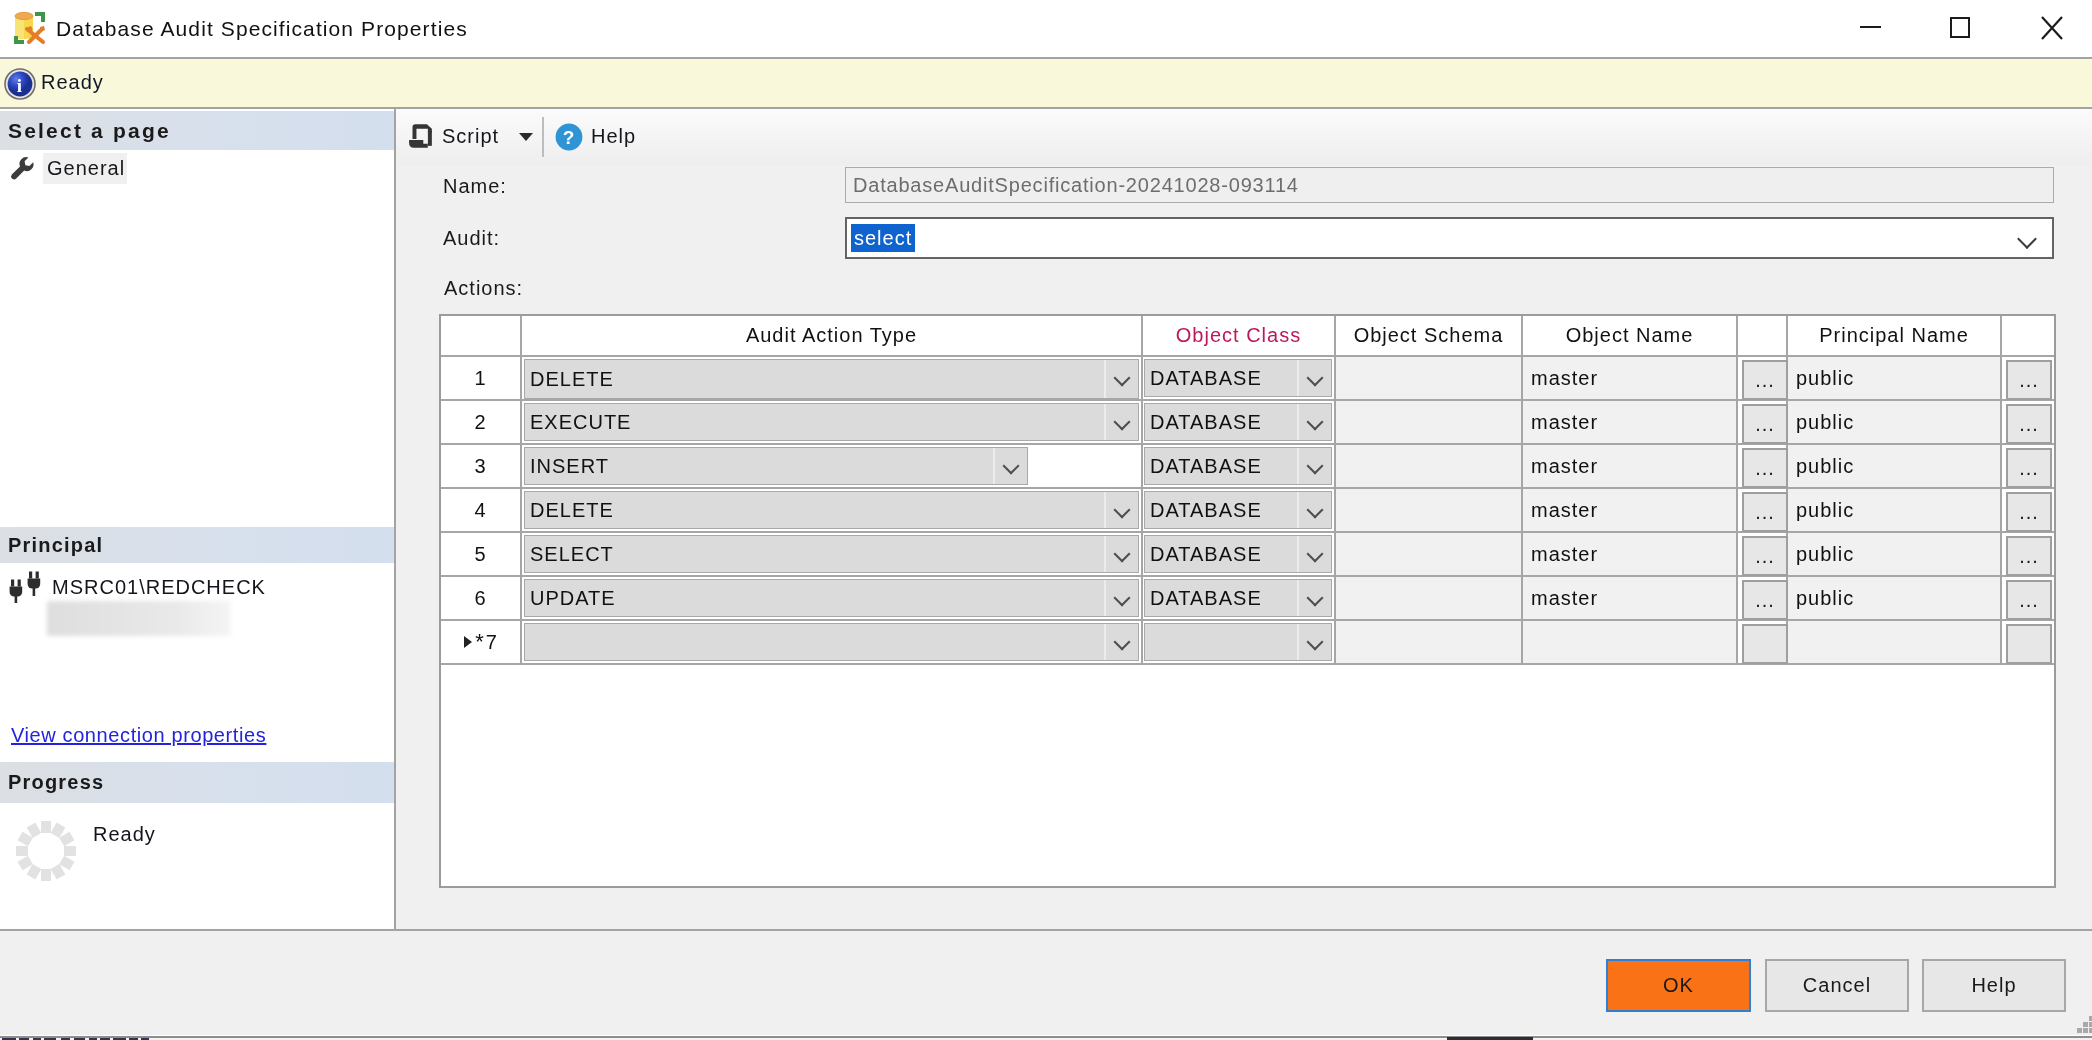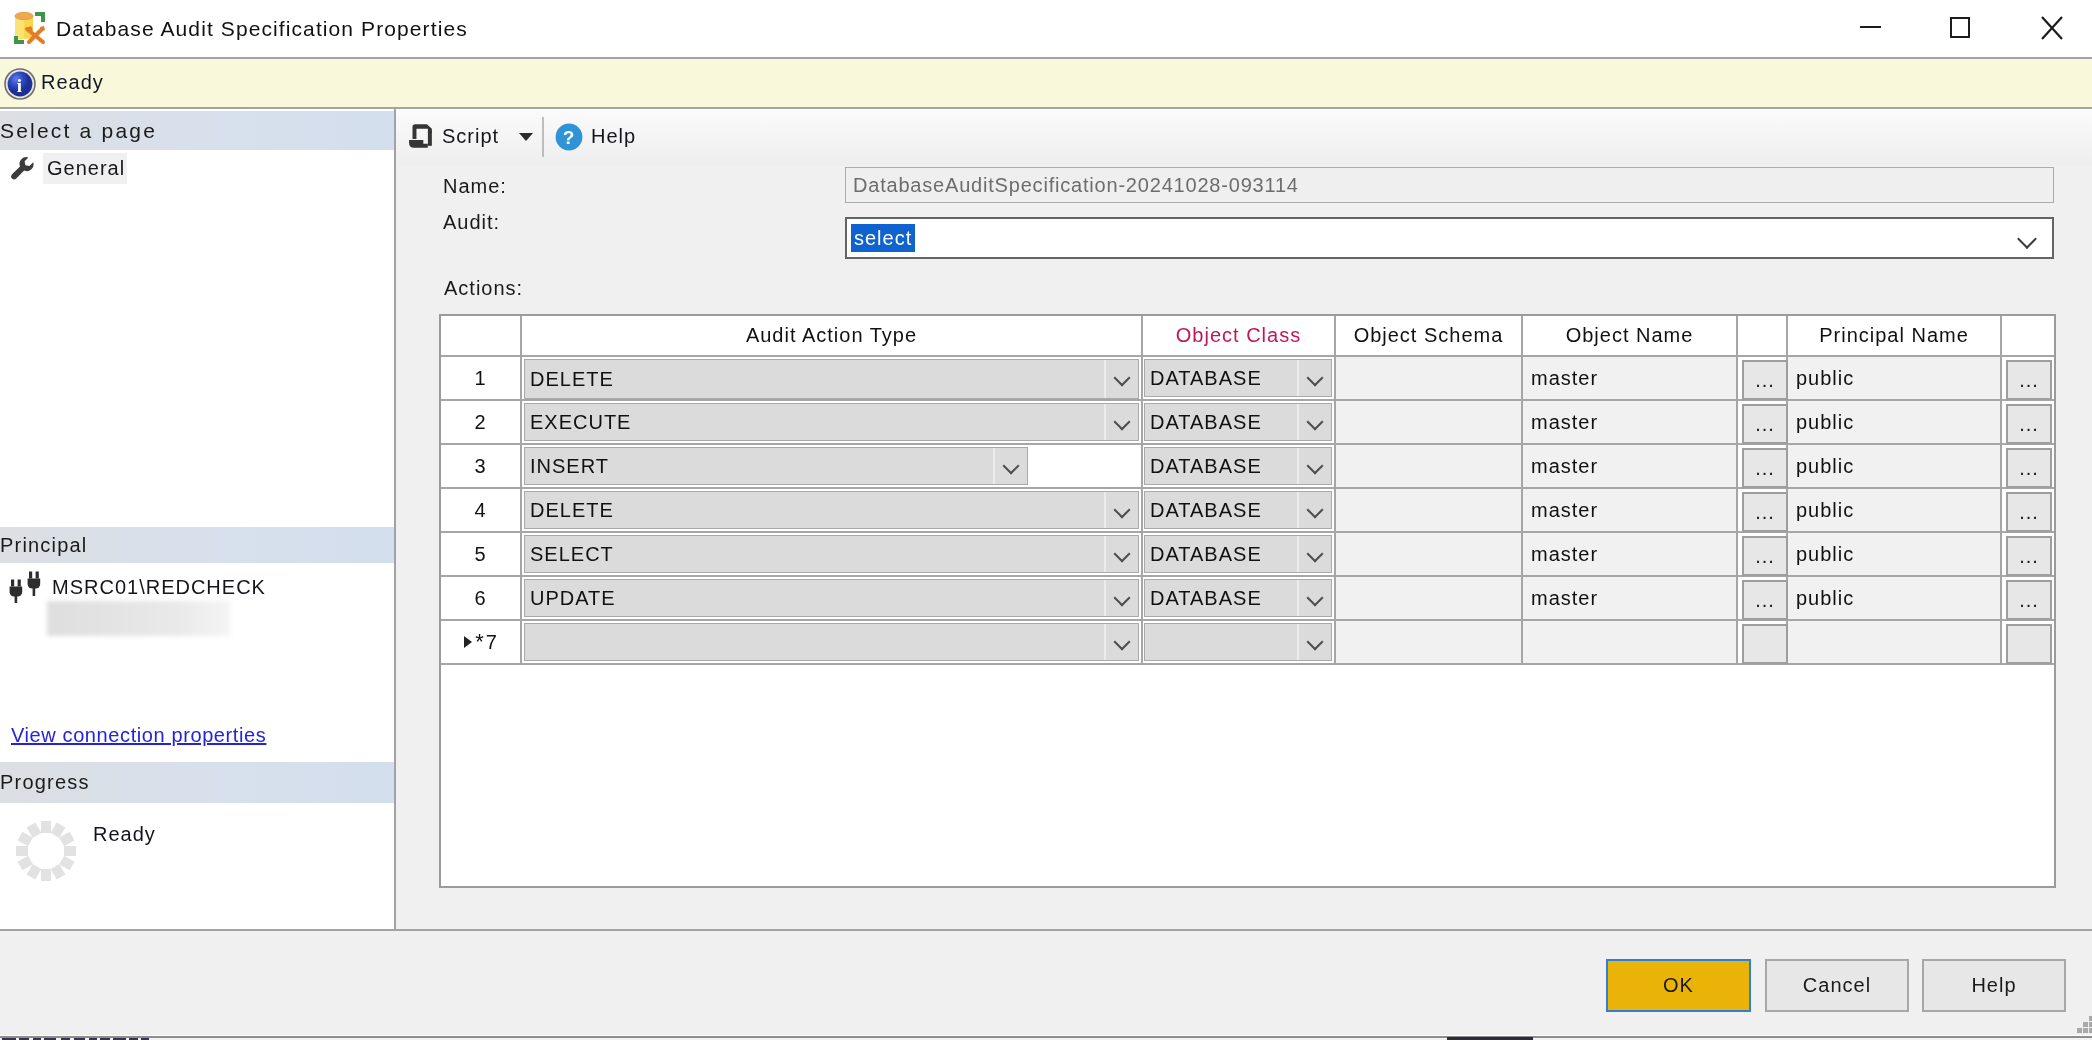--- a/index.html
+++ b/index.html
@@ -1,20 +1,20 @@
 <!DOCTYPE html>
 <html><head><meta charset="utf-8"><style>
 
 html,body{margin:0;padding:0}
 body{width:2092px;height:1040px;position:relative;overflow:hidden;
   font-family:"Liberation Sans",sans-serif;background:#fff;font-size:20px;color:#1a1a1a;letter-spacing:1px}
 .abs{position:absolute;box-sizing:border-box}
 .vc{display:flex;align-items:center}
 .cc{display:flex;align-items:center;justify-content:center}
-.band{background:linear-gradient(90deg,#dcdfe3 0%,#d7e0ec 55%,#d3deee 100%);font-weight:normal;font-size:21px;letter-spacing:1.2px}
+.band{background:linear-gradient(90deg,#dcdfe3 0%,#d7e0ec 55%,#d3deee 100%);font-weight:bold;padding-left:8px;font-size:21px;letter-spacing:1.2px}
 .combo{position:absolute;box-sizing:border-box;background:#dbdbdb;border:1px solid #a9a9a9}
 .csep{position:absolute;right:32px;top:0;bottom:0;width:2px;background:#ececec}
 .cch{position:absolute;right:10px;top:12px;width:10px;height:10px;
   border-right:2px solid #4d4d4d;border-bottom:2px solid #4d4d4d;transform:rotate(45deg)}
 .ctext{position:absolute;left:5px;top:0;bottom:0;display:flex;align-items:center;white-space:nowrap}
 .cell{position:absolute;background:#f1f1f1}
 .btn3{position:absolute;background:#e7e7e7;border:2px solid #9e9e9e;color:#1a1a1a;
   display:flex;align-items:center;justify-content:center}
 .gridv{position:absolute;width:2px;background:#a6a6a6}
 .gridh{position:absolute;height:2px;background:#a6a6a6}
@@ -109,21 +109,21 @@
 <svg class="abs" style="left:518px;top:131px" width="16" height="12" viewBox="0 0 16 12">
     <path d="M1 2 L8 10 L15 2 Z" fill="#2a2a2a"></path>
   </svg>
 <div class="abs" style="left:542px;top:117px;width:2px;height:40px;background:#bdbdbd"></div>
 <svg class="abs" style="left:555px;top:123px" width="28" height="28" viewBox="0 0 28 28">
     <circle cx="14" cy="14" r="13.4" fill="#2e94d6"></circle>
     <text x="14" y="21" text-anchor="middle" font-size="19" font-weight="bold" fill="#fff" font-family="Liberation Sans,sans-serif">?</text>
   </svg>
 <div class="abs vc" style="left:591px;top:109px;width:100px;height:55px;font-size:20px;color:#15151d">Help</div>
 <div class="abs vc" style="left:443px;top:172px;width:200px;height:28px;font-size:20px">Name:</div>
-<div class="abs vc" style="left:443px;top:208px;width:200px;height:28px;font-size:20px">Audit:</div>
+<div class="abs vc" style="left:443px;top:224px;width:200px;height:28px;font-size:20px">Audit:</div>
 <div class="abs vc" style="left:444px;top:274px;width:200px;height:28px;font-size:20px">Actions:</div>
 <div class="abs vc" style="left:845px;top:167px;width:1209px;height:36px;background:#efefef;border:1px solid #ababab;color:#6d6d6d;padding-left:7px;font-size:20px;letter-spacing:0.8px">DatabaseAuditSpecification-20241028-093114</div>
 <div class="abs" style="left:845px;top:217px;width:1209px;height:42px;background:#fff;border:2px solid #646464">
     <span style="position:absolute;left:4px;top:5px;bottom:5px;display:flex;align-items:center;background:#0e63ce;color:#fff;padding:0 3px;font-size:20px">select</span>
     <span style="position:absolute;right:18px;top:13px;width:12px;height:12px;border-right:2.4px solid #3c3c3c;border-bottom:2.4px solid #3c3c3c;transform:rotate(45deg)"></span>
   </div>
 <div class="abs" style="left:439px;top:314px;width:1617px;height:574px;background:#fff;border:2px solid #9b9b9b"></div>
 <div class="abs gridv" style="left:520px;top:316px;height:349px"></div>
 <div class="abs gridv" style="left:1141px;top:316px;height:349px"></div>
 <div class="abs gridv" style="left:1334px;top:316px;height:349px"></div>
@@ -257,21 +257,21 @@
     <i class="csep"></i>
     <b class="cch"></b>
   </div>
 <div class="abs cell" style="left:1336px;top:621px;width:185px;height:42px"></div>
 <div class="abs cell vc" style="left:1523px;top:621px;width:213px;height:42px;font-size:20px;color:#111;padding-left:8px"></div>
 <div class="abs cell vc" style="left:1788px;top:621px;width:212px;height:42px;font-size:20px;color:#111;padding-left:8px"></div>
 <div class="btn3" style="left:1742px;top:624px;width:42px;height:36px;font-size:20px;letter-spacing:1px"></div>
 <div class="btn3" style="left:2006px;top:624px;width:42px;height:36px;font-size:20px;letter-spacing:1px"></div>
 <div class="abs" style="left:0;top:929px;width:2092px;height:2px;background:#a3a3a3"></div>
 <div class="abs" style="left:0;top:931px;width:2092px;height:104px;background:#f0f0f0"></div>
-<div class="abs cc" style="left:1606px;top:959px;width:145px;height:53px;background:#eab308;border:2px solid #2f7fd6;font-size:20px">OK</div>
+<div class="abs cc" style="left:1606px;top:959px;width:145px;height:53px;background:#f97316;border:2px solid #2f7fd6;font-size:20px">OK</div>
 <div class="abs cc" style="left:1765px;top:959px;width:144px;height:53px;background:#e7e7e7;border:2px solid #a7a7a7;font-size:20px">Cancel</div>
 <div class="abs cc" style="left:1922px;top:959px;width:144px;height:53px;background:#e7e7e7;border:2px solid #a7a7a7;font-size:20px">Help</div>
 <div class="abs" style="left:2077px;top:1028px;width:5px;height:5px;background:#a9a9a9"></div>
 <div class="abs" style="left:2083px;top:1028px;width:5px;height:5px;background:#a9a9a9"></div>
 <div class="abs" style="left:2089px;top:1028px;width:5px;height:5px;background:#a9a9a9"></div>
 <div class="abs" style="left:2083px;top:1022px;width:5px;height:5px;background:#a9a9a9"></div>
 <div class="abs" style="left:2089px;top:1022px;width:5px;height:5px;background:#a9a9a9"></div>
 <div class="abs" style="left:2089px;top:1016px;width:5px;height:5px;background:#a9a9a9"></div>
 <div class="abs" style="left:0;top:1036px;width:2092px;height:2px;background:#8e8e8e"></div>
 <div class="abs" style="left:0;top:1038px;width:2092px;height:2px;background:#f2f2f2"></div>

